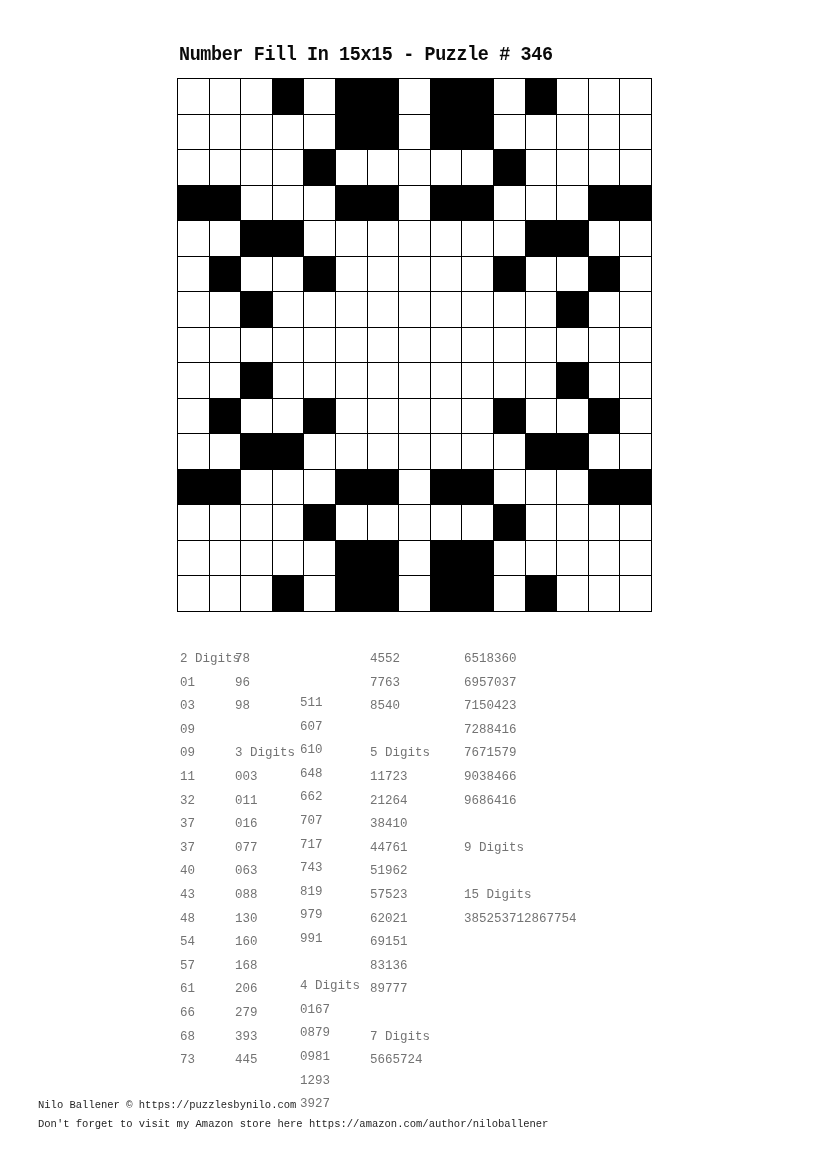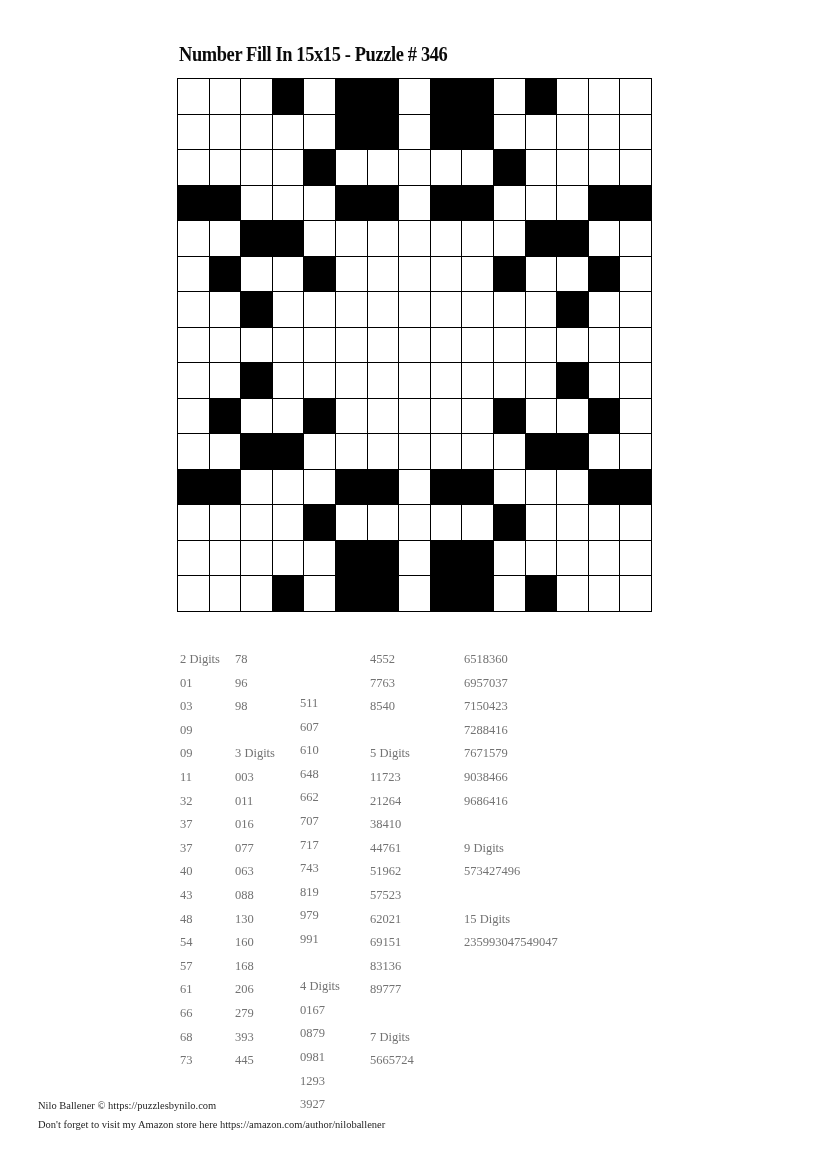--- a/index.html
+++ b/index.html
@@ -1,21 +1,21 @@
 <!DOCTYPE html>
 <html><head>
 <meta charset="utf-8">
 <style>
   html, body { margin: 0; padding: 0; background: #ffffff; }
   .page {
     position: relative;
     width: 796px;
     height: 1170px;
     background: #ffffff;
-    font-family: Liberation Serif, serif;
+    font-family: Liberation Mono, monospace;
     overflow: hidden;
   }
   .title {
     position: absolute;
     left: 179px;
     top: 43px;
     margin: 0;
     font-size: 20px;
     font-weight: 700;
     letter-spacing: -0.4px;
@@ -387,24 +387,23 @@
       <div class="list-col col-4">
         <div class="list-row">6518360</div>
         <div class="list-row">6957037</div>
         <div class="list-row">7150423</div>
         <div class="list-row">7288416</div>
         <div class="list-row">7671579</div>
         <div class="list-row">9038466</div>
         <div class="list-row">9686416</div>
         <div class="list-row">&nbsp;</div>
         <div class="list-row">9 Digits</div>
-        <div class="list-row">573427496</div>
         <div class="list-row">&nbsp;</div>
         <div class="list-row">15 Digits</div>
-        <div class="list-row">235993047549047</div>
+        <div class="list-row">385253712867754</div>
       </div>
     </div>
 
   <div class="footer">
     <div>Nilo Ballener © https://puzzlesbynilo.com</div>
     <div>Don't forget to visit my Amazon store here https://amazon.com/author/niloballener</div>
   </div>
 </div>
 
 </body></html>

